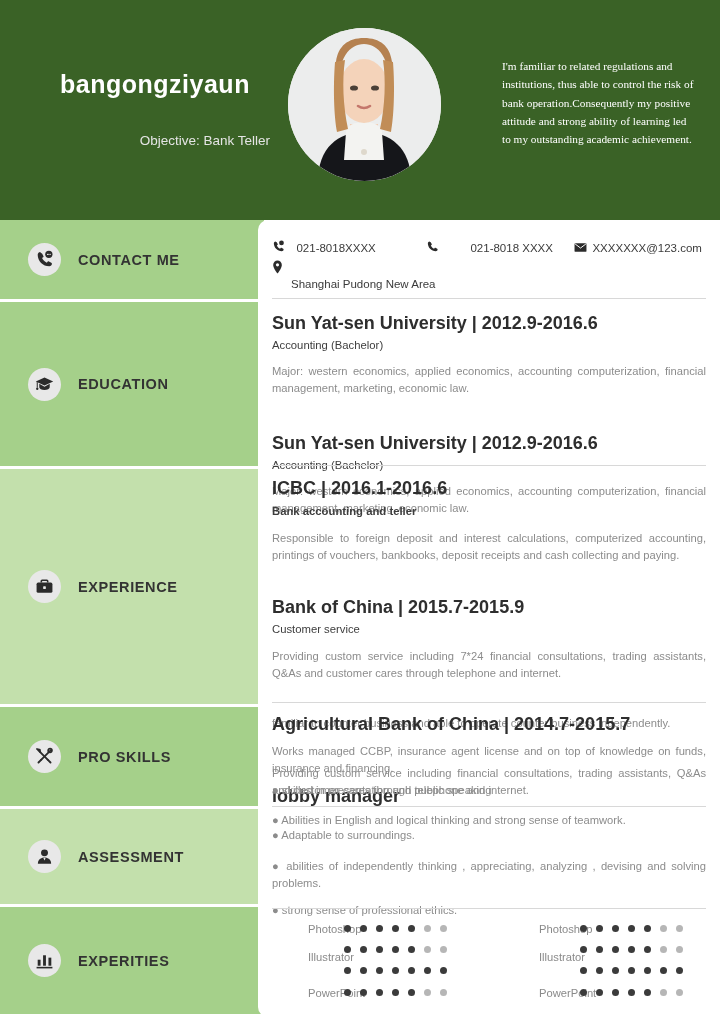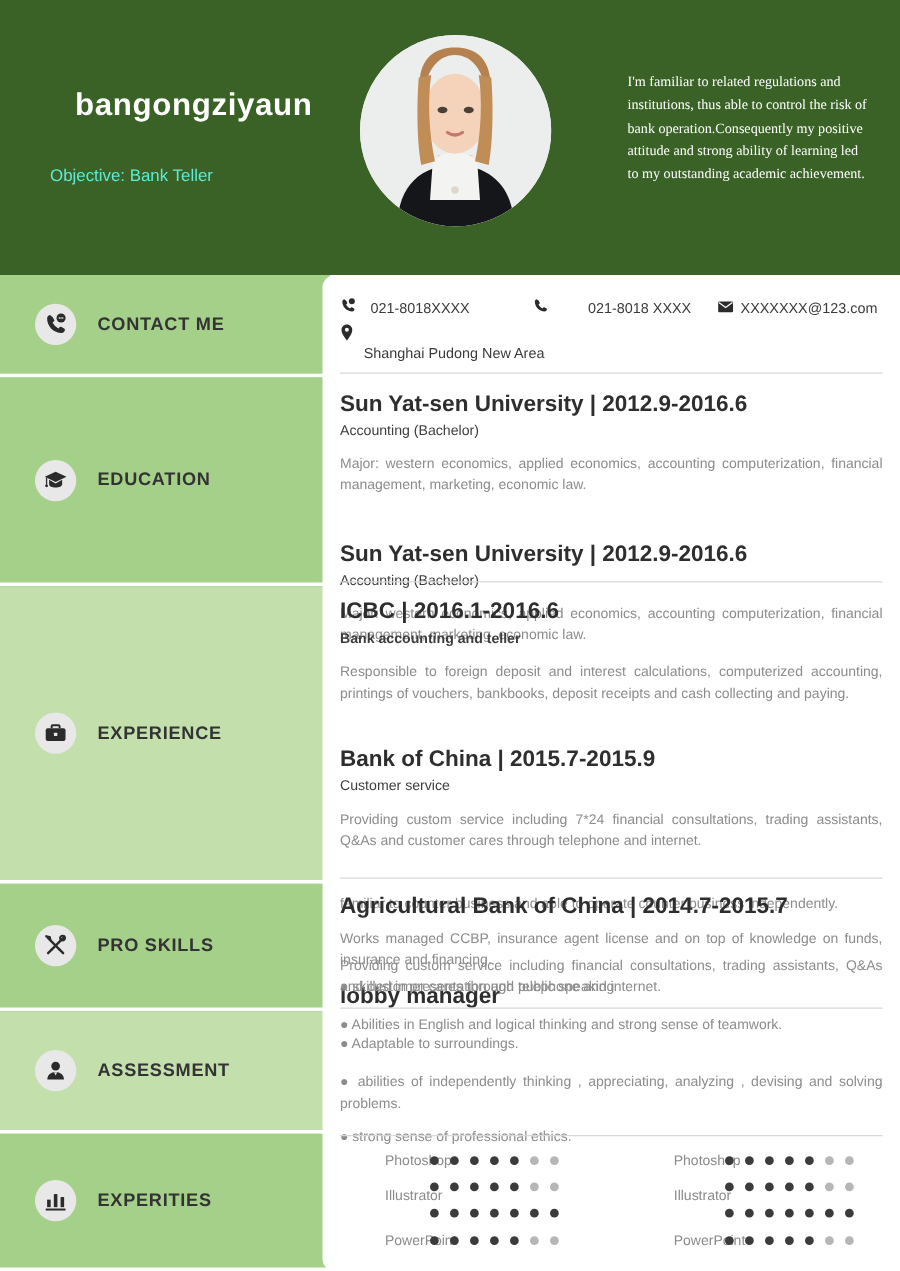--- a/index.html
+++ b/index.html
@@ -19,22 +19,22 @@
   }
   .header-name {
     position: absolute; left: 40px; top: 70px;
     width: 230px; text-align: center;
     color: #ffffff;
     font-size: 25px; font-weight: bold;
     letter-spacing: .5px;
   }
   .header-objective {
     position: absolute; left: 40px; top: 133px;
-    width: 230px; text-align: left;
-    color: #5eead4;
+    width: 230px; text-align: right;
+    color: #e5e5e5;
     font-size: 13.5px;
   }
   .photo-frame {
     position: absolute; left: 288px; top: 28px;
     width: 153px; height: 153px;
     border-radius: 50%;
     overflow: hidden;
     background: #e9eaec;
   }
   .photo-svg { display: block; width: 153px; height: 153px; }
@@ -42,21 +42,21 @@
     position: absolute; left: 502px; top: 57px;
     width: 196px;
     color: #ffffff;
     font-size: 11.3px; line-height: 1.62; font-family: Liberation Serif, serif;
   }
 
   
   .sidebar {
     position: absolute; top: 220px; left: 0;
     width: 264px; height: 797px;
-    background: #22c55e;
+    background: #a3a3a3;
   }
   .side-item {
     position: relative;
     display: flex; align-items: center;
     padding-left: 28px;
     border-bottom: 3px solid #ffffff;
   }
   .side-item.dark  { background: #a5d08a; }
   .side-item.light { background: #c3e0ac; }
   .side-icon {

